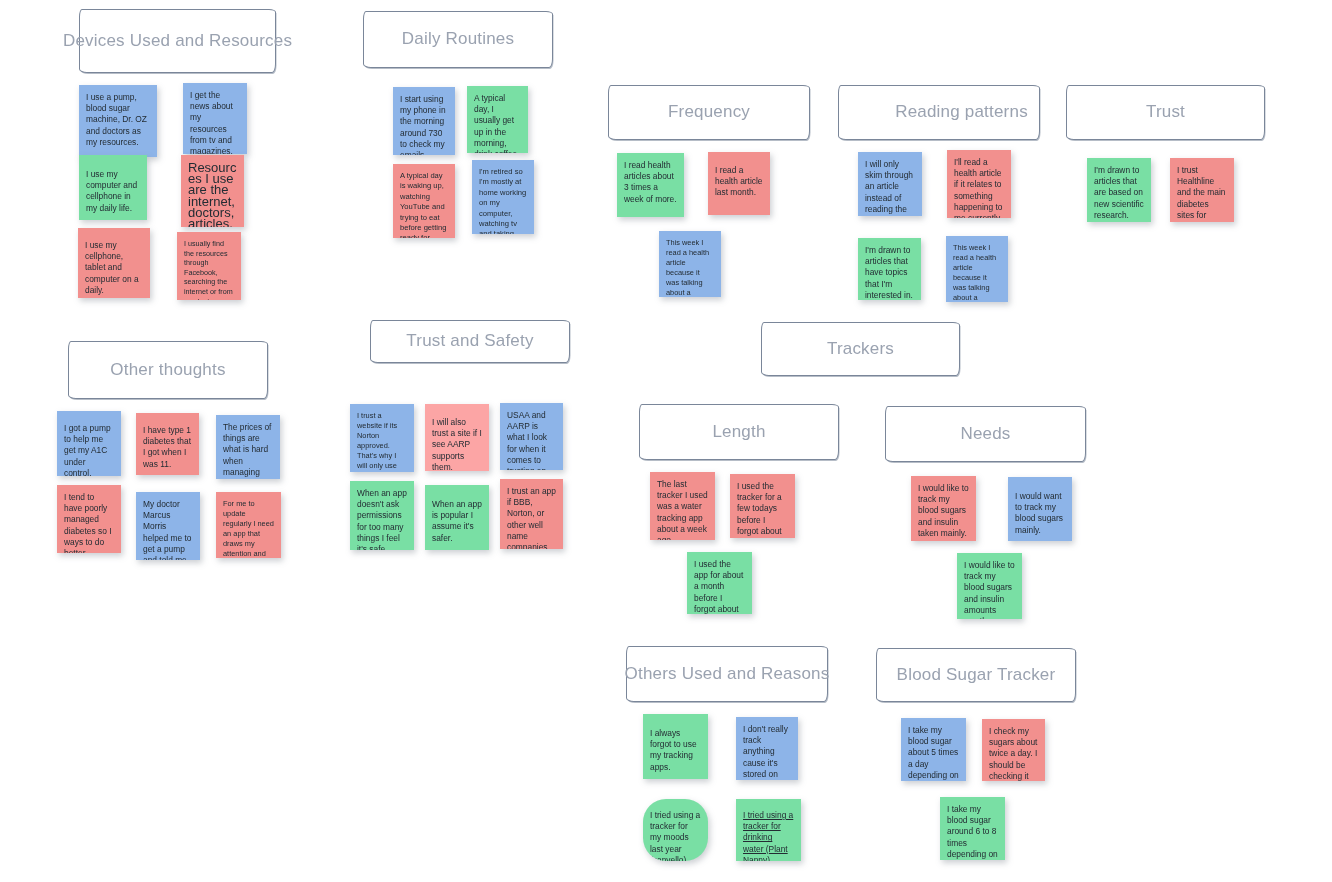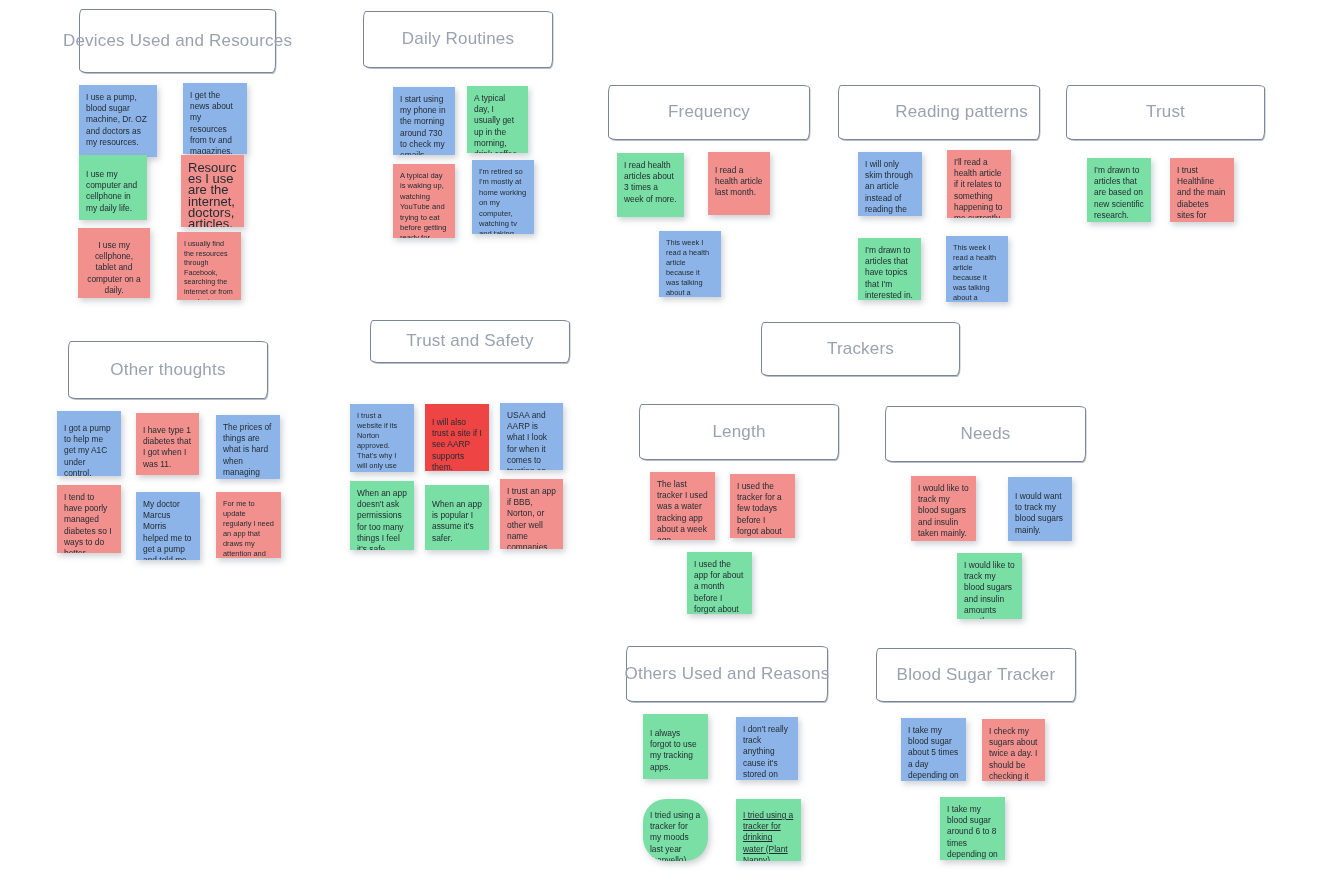--- a/index.html
+++ b/index.html
@@ -75,21 +75,21 @@
   </div>
   <div class="note blue" style="left: 183px; top: 83px; width: 64px; height: 71px; font-size: 8.4px; line-height: 11.2px; background: rgb(141, 180, 232);">
     <span class="note-text">I get the news about my resources from tv and magazines.</span>
   </div>
   <div class="note green" style="left: 79px; top: 155px; width: 68px; height: 65px; font-size: 8.4px; line-height: 11.2px; padding-top: 14px; background: rgb(121, 223, 164);">
     <span class="note-text">I use my computer and cellphone in my daily life.</span>
   </div>
   <div class="note red" style="left: 181px; top: 155px; width: 63px; height: 72px; font-size: 13px; line-height: 11.2px; background: rgb(242, 144, 142);">
     <span class="note-text">Resources I use are the internet, doctors, articles.</span>
   </div>
-  <div class="note red" style="left: 78px; top: 228px; width: 72px; height: 70px; font-size: 8.4px; line-height: 11.2px; padding-top: 12px; background: rgb(242, 144, 142); text-align: center;">
+  <div class="note red" style="left: 78px; top: 228px; width: 72px; height: 70px; font-size: 8.4px; line-height: 11.2px; padding-top: 12px; background: rgb(242, 144, 142);">
     <span class="note-text">I use my cellphone, tablet and computer on a daily.</span>
   </div>
   <div class="note red" style="left: 177px; top: 232px; width: 64px; height: 68px; font-size: 7.2px; line-height: 9.6px; background: rgb(242, 144, 142);">
     <span class="note-text">I usually find the resources through Facebook, searching the internet or from my doctor.</span>
   </div>
 
   <div class="group-header" style="left:363px; top:11px; width:190px; height:57px; font-size:17px;">
     <span class="gh-label">Daily Routines</span>
   </div>
 
@@ -172,21 +172,21 @@
     <span class="note-text">For me to update regularly I need an app that draws my attention and keeps me invested.</span>
   </div>
 
   <div class="group-header" style="left:370px; top:320px; width:200px; height:43px; font-size:17px;">
     <span class="gh-label">Trust and Safety</span>
   </div>
 
   <div class="note blue" style="left: 350px; top: 404px; width: 64px; height: 68px; font-size: 7.4px; line-height: 10.1px; background: rgb(141, 180, 232);">
     <span class="note-text">I trust a website if its Norton approved. That's why I will only use my laptop to enter sensitive info.</span>
   </div>
-  <div class="note blue" style="left: 425px; top: 404px; width: 64px; height: 67px; font-size: 8.4px; line-height: 11.2px; padding-top: 13px; background: #ef4444;">
+  <div class="note blue" style="left: 425px; top: 404px; width: 64px; height: 67px; font-size: 8.4px; line-height: 11.2px; padding-top: 13px; background: #fca5a5;">
     <span class="note-text">I will also trust a site if I see AARP supports them.</span>
   </div>
   <div class="note blue" style="left: 500px; top: 403px; width: 63px; height: 67px; font-size: 8.4px; line-height: 11.2px; background: rgb(141, 180, 232);">
     <span class="note-text">USAA and AARP is what I look for when it comes to trusting an app.</span>
   </div>
   <div class="note green" style="left: 350px; top: 481px; width: 64px; height: 69px; font-size: 8.4px; line-height: 11.2px; background: rgb(121, 223, 164);">
     <span class="note-text">When an app doesn't ask permissions for too many things I feel it's safe.</span>
   </div>
   <div class="note green" style="left: 425px; top: 485px; width: 64px; height: 65px; font-size: 8.4px; line-height: 11.2px; padding-top: 14px; background: rgb(121, 223, 164);">
     <span class="note-text">When an app is popular I assume it's safer.</span>

